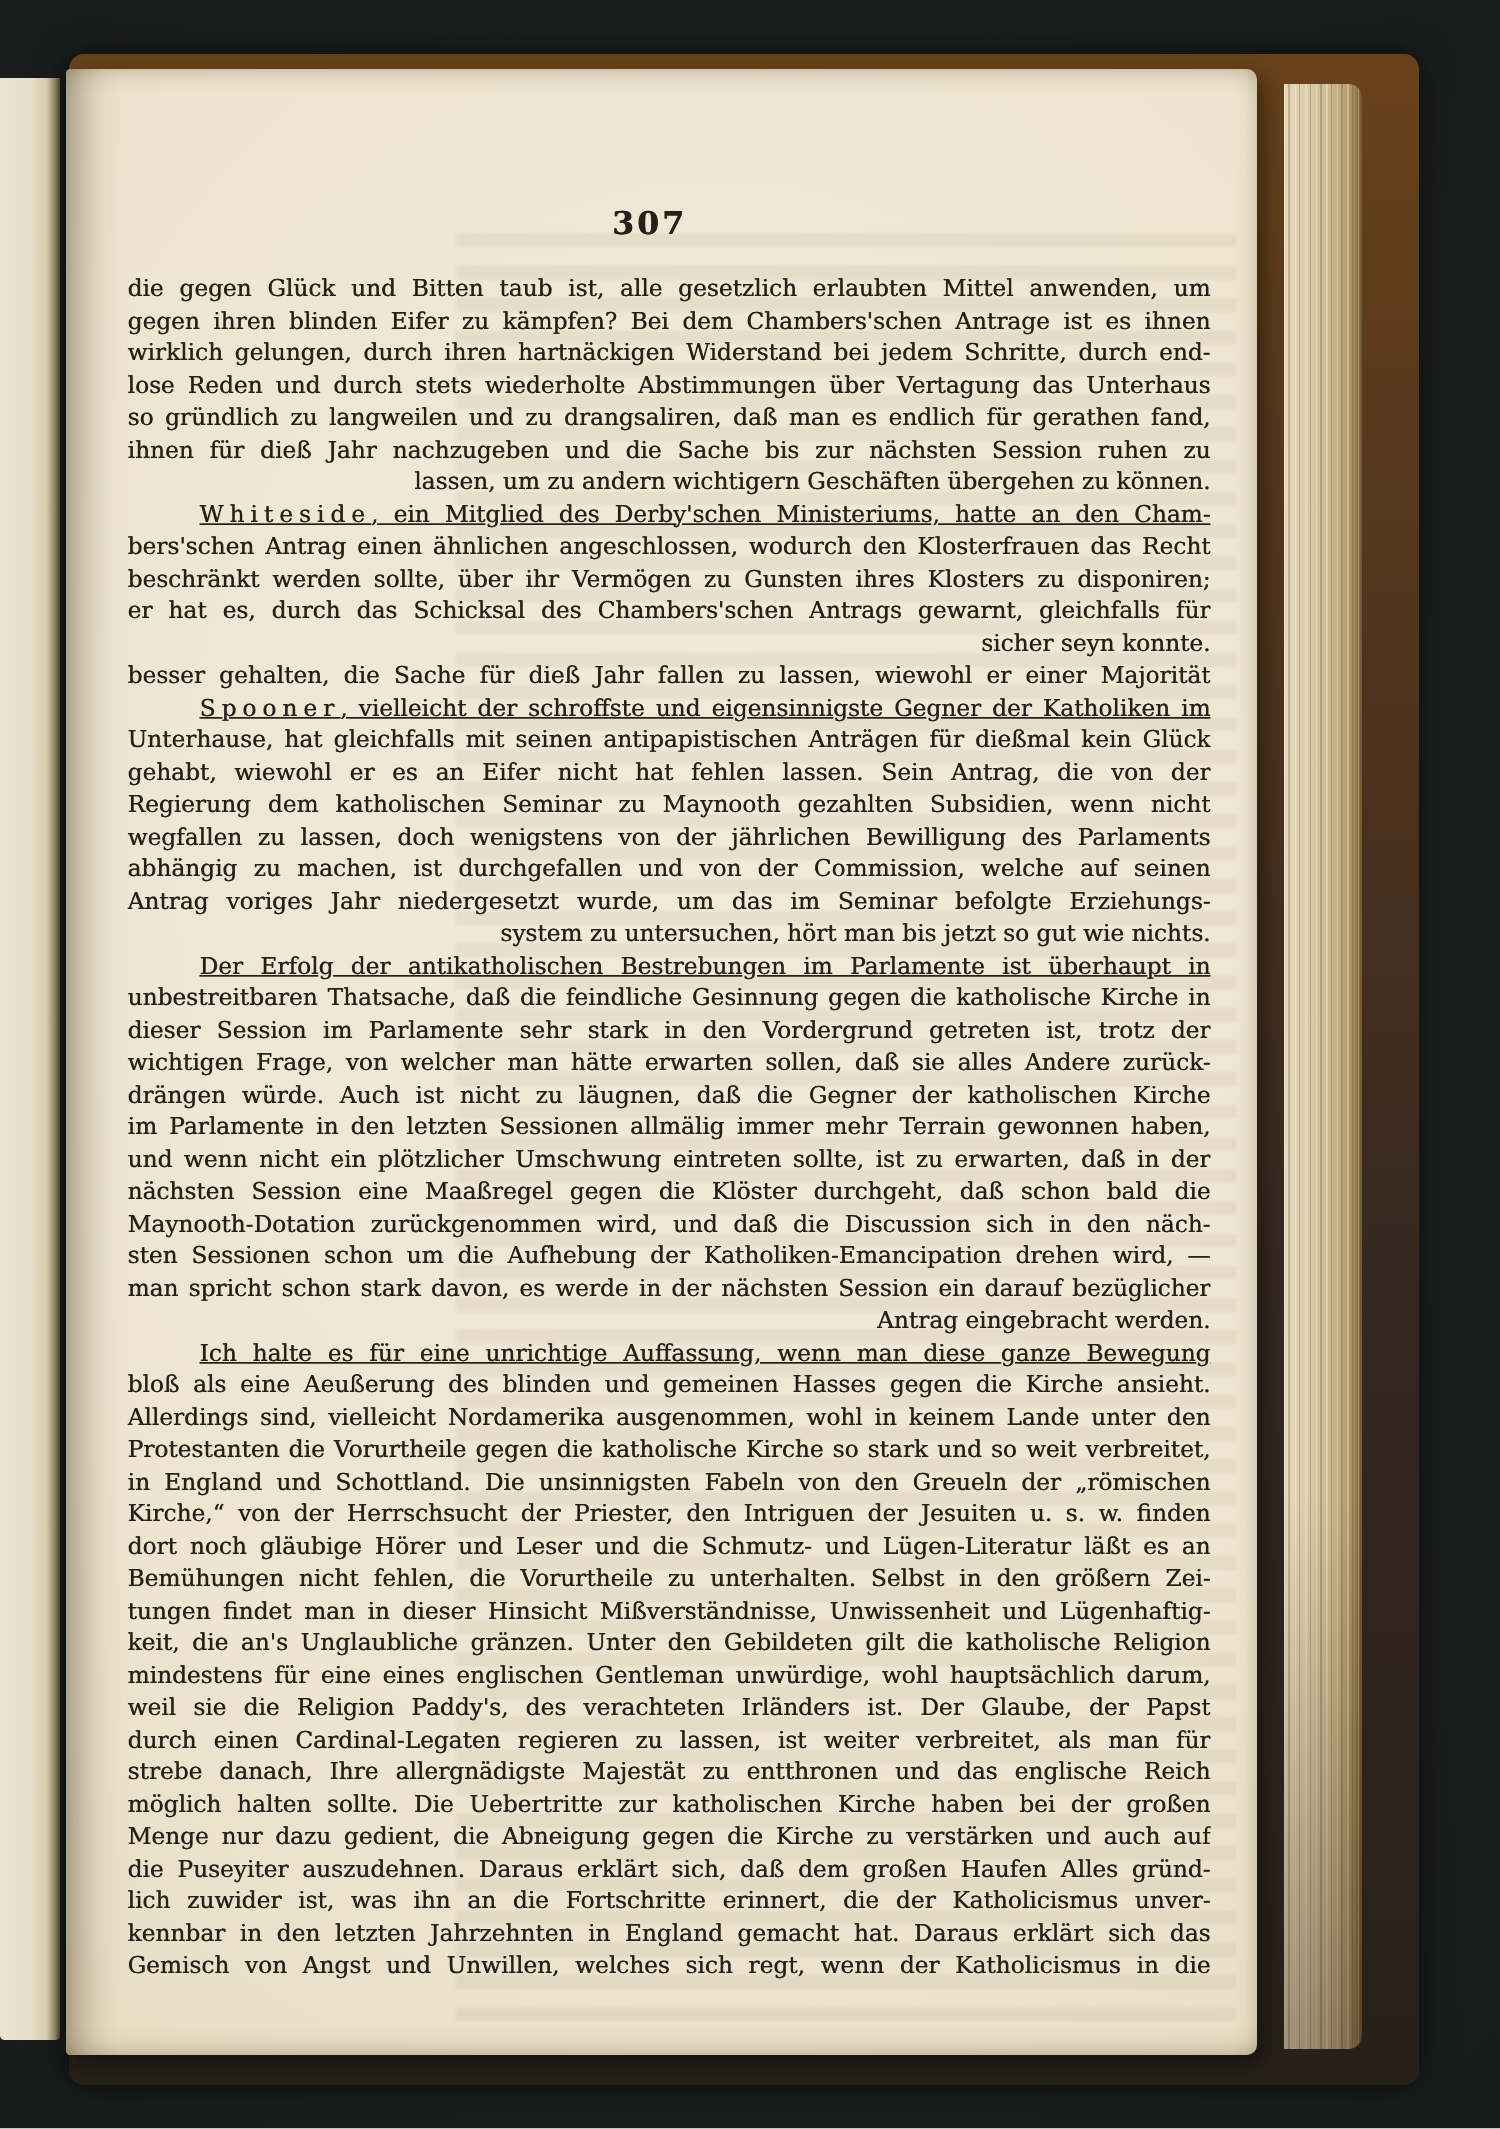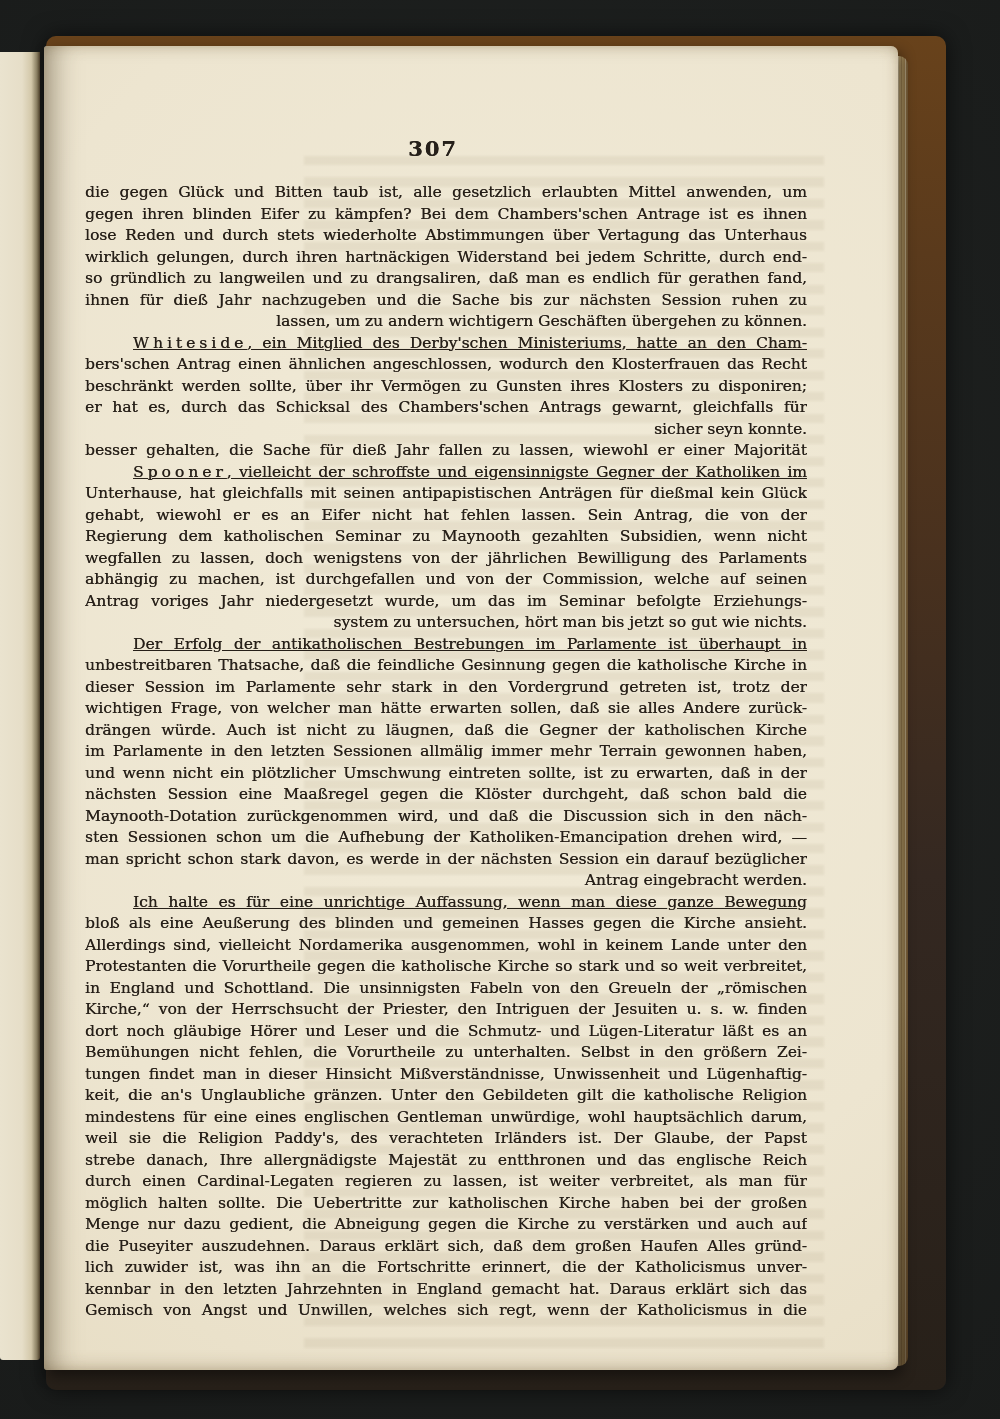--- a/index.html
+++ b/index.html
@@ -34,21 +34,21 @@
     background:
       linear-gradient(180deg, rgba(0,0,0,0) 0%, rgba(0,0,0,0) 72%, rgba(45,28,12,.38) 100%),
       repeating-linear-gradient(90deg,
         rgba(255,252,240,.30) 0 1px, rgba(0,0,0,0) 1px 3px,
         rgba(92,62,30,.28) 3px 4px, rgba(0,0,0,0) 4px 7px),
       linear-gradient(90deg, #e6dabd 0%, #dbcca8 30%, #cfbd94 55%, #c0aa7e 75%, #a18858 90%, #6d5331 100%);
   }
   
   .page {
     position: absolute; left: 44px; top: 46px;
-    width: 854px; height: 1324px;
+    width: 794px; height: 1324px;
     border-radius: 3px 7px 7px 3px;
     background:
       radial-gradient(120% 90% at 55% 40%, #f1ebd8 0%, #ede5d0 55%, #e7ddc4 85%, #ded2b4 100%);
     box-shadow:
       inset 24px 0 30px -18px rgba(70,55,30,.55),
       inset -7px 0 16px -9px rgba(120,95,55,.40),
       inset 0 -12px 20px -14px rgba(120,95,55,.35),
       inset 0 10px 16px -12px rgba(120,95,55,.30),
       4px 6px 14px rgba(0,0,0,.45);
   }
@@ -93,22 +93,22 @@
   <div class="cover"></div>
   <div class="facing-page"></div>
   <div class="page-stack"></div>
   <div class="page">
     <div class="showthrough"></div>
     <div class="pagenum">307</div>
     <div class="textblock">
         <div class="para">
           <div class="line just"><span>die gegen Glück und Bitten taub ist, alle gesetzlich erlaubten Mittel anwenden, um</span></div>
           <div class="line just"><span>gegen ihren blinden Eifer zu kämpfen? Bei dem Chambers'schen Antrage ist es ihnen</span></div>
+          <div class="line just"><span>wirklich gelungen, durch ihren hartnäckigen Widerstand bei jedem Schritte, durch end-</span></div>
           <div class="line just"><span>lose Reden und durch stets wiederholte Abstimmungen über Vertagung das Unterhaus</span></div>
-          <div class="line just"><span>wirklich gelungen, durch ihren hartnäckigen Widerstand bei jedem Schritte, durch end-</span></div>
           <div class="line just"><span>so gründlich zu langweilen und zu drangsaliren, daß man es endlich für gerathen fand,</span></div>
           <div class="line just"><span>ihnen für dieß Jahr nachzugeben und die Sache bis zur nächsten Session ruhen zu</span></div>
           <div class="line"><span>lassen, um zu andern wichtigern Geschäften übergehen zu können.</span></div>
         </div>
         <div class="para">
           <div class="line just indent"><span class="sperr">Whiteside</span><span>, ein Mitglied des Derby'schen Ministeriums, hatte an den Cham-</span></div>
           <div class="line just"><span>bers'schen Antrag einen ähnlichen angeschlossen, wodurch den Klosterfrauen das Recht</span></div>
           <div class="line just"><span>beschränkt werden sollte, über ihr Vermögen zu Gunsten ihres Klosters zu disponiren;</span></div>
           <div class="line just"><span>er hat es, durch das Schicksal des Chambers'schen Antrags gewarnt, gleichfalls für</span></div>
           <div class="line"><span>sicher seyn konnte.</span></div>
@@ -144,22 +144,22 @@
           <div class="line just"><span>Allerdings sind, vielleicht Nordamerika ausgenommen, wohl in keinem Lande unter den</span></div>
           <div class="line just"><span>Protestanten die Vorurtheile gegen die katholische Kirche so stark und so weit verbreitet, wie</span></div>
           <div class="line just"><span>in England und Schottland.  Die unsinnigsten Fabeln von den Greueln der „römischen</span></div>
           <div class="line just"><span>Kirche,“ von der Herrschsucht der Priester, den Intriguen der Jesuiten u. s. w. finden</span></div>
           <div class="line just"><span>dort noch gläubige Hörer und Leser und die Schmutz- und Lügen-Literatur läßt es an</span></div>
           <div class="line just"><span>Bemühungen nicht fehlen, die Vorurtheile zu unterhalten.  Selbst in den größern Zei-</span></div>
           <div class="line just"><span>tungen findet man in dieser Hinsicht Mißverständnisse, Unwissenheit und Lügenhaftig-</span></div>
           <div class="line just"><span>keit, die an's Unglaubliche gränzen.  Unter den Gebildeten gilt die katholische Religion</span></div>
           <div class="line just"><span>mindestens für eine eines englischen Gentleman unwürdige, wohl hauptsächlich darum,</span></div>
           <div class="line just"><span>weil sie die Religion Paddy's, des verachteten Irländers ist.  Der Glaube, der Papst</span></div>
+          <div class="line just"><span>durch einen Cardinal-Legaten regieren zu lassen, ist weiter verbreitet, als man für</span></div>
           <div class="line just"><span>strebe danach, Ihre allergnädigste Majestät zu entthronen und das englische Reich</span></div>
-          <div class="line just"><span>durch einen Cardinal-Legaten regieren zu lassen, ist weiter verbreitet, als man für</span></div>
           <div class="line just"><span>möglich halten sollte.  Die Uebertritte zur katholischen Kirche haben bei der großen</span></div>
           <div class="line just"><span>Menge nur dazu gedient, die Abneigung gegen die Kirche zu verstärken und auch auf</span></div>
           <div class="line just"><span>die Puseyiter auszudehnen.  Daraus erklärt sich, daß dem großen Haufen Alles gründ-</span></div>
           <div class="line just"><span>lich zuwider ist, was ihn an die Fortschritte erinnert, die der Katholicismus unver-</span></div>
           <div class="line just"><span>kennbar in den letzten Jahrzehnten in England gemacht hat.  Daraus erklärt sich das</span></div>
           <div class="line just"><span>Gemisch von Angst und Unwillen, welches sich regt, wenn der Katholicismus in die</span></div>
         </div>
       </div>
   </div>
 </div>

